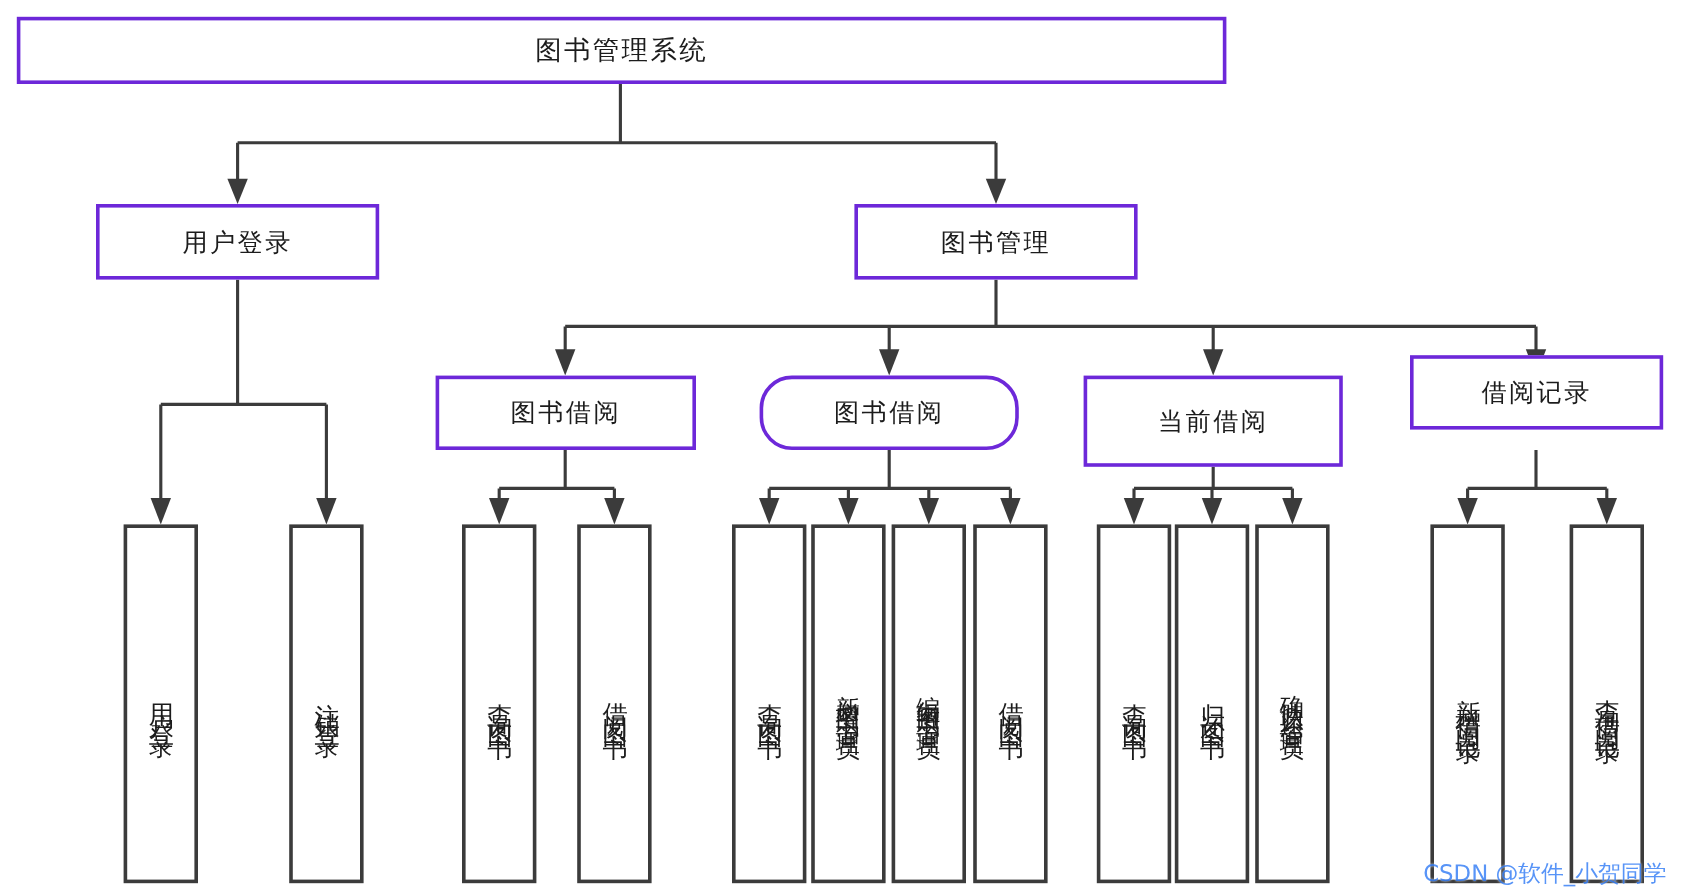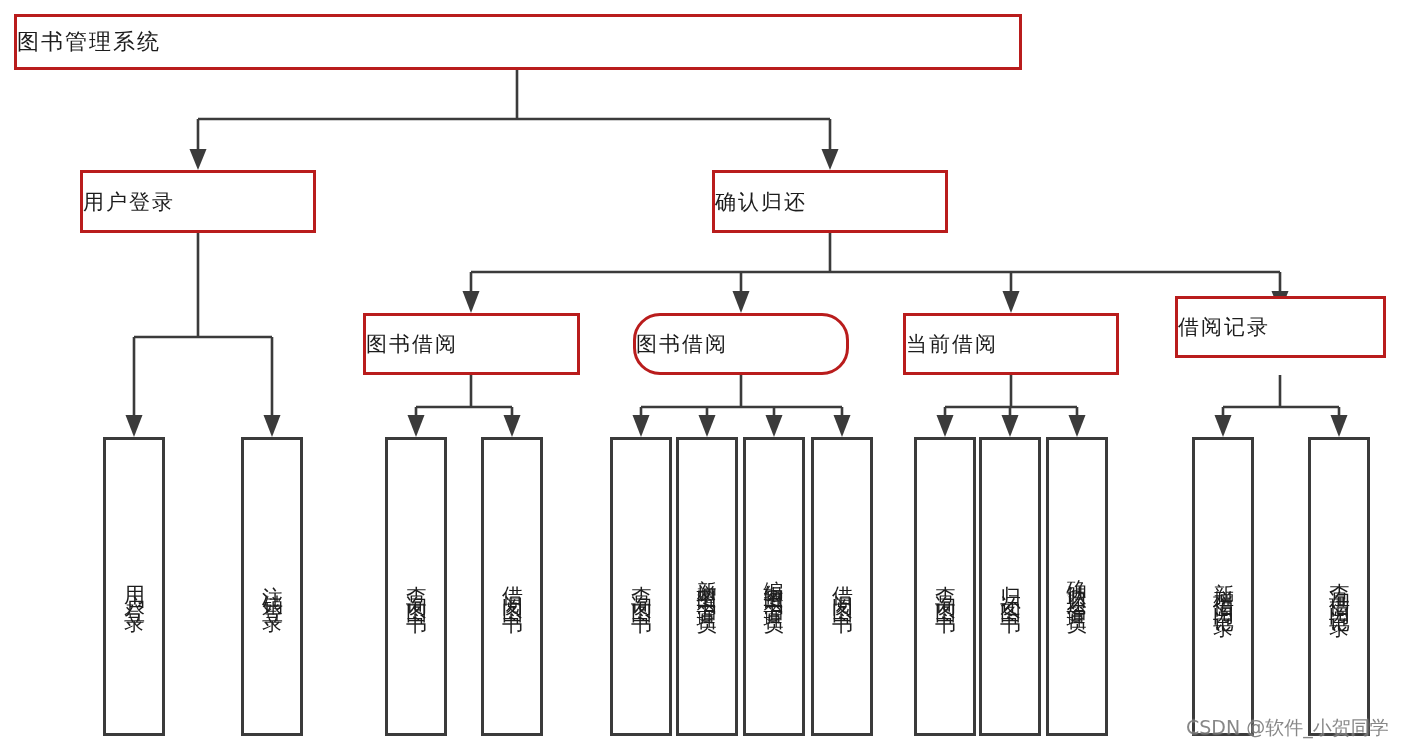--- a/index.html
+++ b/index.html
@@ -3,37 +3,37 @@
 <meta charset="utf-8">
 <style>
   html,body{margin:0;padding:0;background:#ffffff;}
   .canvas{
     position:relative;width:1405px;height:747px;background:#ffffff;overflow:hidden;
     font-family:"DejaVu Sans","Liberation Sans",sans-serif;color:#1c1c1c;
   }
   .edges{position:absolute;left:0;top:0;width:1405px;height:747px;}
   .node{
     position:absolute;box-sizing:border-box;background:#ffffff;
-    border:3px solid #b91c1c;display:flex;align-items:center;
+    border:3px solid #6d28d9;display:flex;align-items:center;justify-content:center;
     font-size:21px;letter-spacing:2px;white-space:nowrap;
   }
   .vnode{
     position:absolute;box-sizing:border-box;background:#ffffff;
     border:3px solid #3b3b3b;display:flex;align-items:center;justify-content:center;
     top:437px;width:62px;height:299px;
   }
   .vnode span{
     writing-mode:vertical-rl;text-orientation:mixed;
     font-size:21px;letter-spacing:9px;line-height:1;white-space:nowrap;
   }
   .vnode.len6 span{letter-spacing:7px;}
   .vnode.long span{font-size:20px;letter-spacing:5px;}
   .root-node{left:14px;top:14px;width:1008px;height:56px;font-size:22px;}
   .watermark{
-    position:absolute;left:1186px;top:715px;font-size:19px;color:#737373;
+    position:absolute;left:1186px;top:715px;font-size:19px;color:#3b82f6;
     opacity:0.85;white-space:nowrap;z-index:5;text-shadow:0 0 2px #ffffff;text-align:right;
   }
 </style>
 </head>
 <body>
 
 <div class="canvas">
 
   <svg class="edges" viewBox="0 0 1405 747" xmlns="http://www.w3.org/2000/svg">
     <g stroke="#3b3b3b" stroke-width="2.6" fill="none">
@@ -83,30 +83,30 @@
   </svg>
 
   <div class="node root-node">
     <span>图书管理系统</span>
   </div>
 
   <div class="node" style="left:80px;top:170px;width:236px;height:63px;">
     <span>用户登录</span>
   </div>
   <div class="node" style="left:712px;top:170px;width:236px;height:63px;">
-    <span>确认归还</span>
+    <span>图书管理</span>
   </div>
 
   <div class="node" style="left:363px;top:313px;width:217px;height:62px;">
     <span>图书借阅</span>
   </div>
   <div class="node" style="left:633px;top:313px;width:216px;height:62px;border-radius:27px;">
     <span>图书借阅</span>
   </div>
-  <div class="node" style="left:903px;top:313px;width:216px;height:62px;">
+  <div class="node" style="left:903px;top:313px;width:216px;height:76px;">
     <span>当前借阅</span>
   </div>
   <div class="node" style="left:1175px;top:296px;width:211px;height:62px;">
     <span>借阅记录</span>
   </div>
 
   <div class="vnode" style="left:103px;">
     <span>用户登录</span>
   </div>
   <div class="vnode" style="left:241px;">

